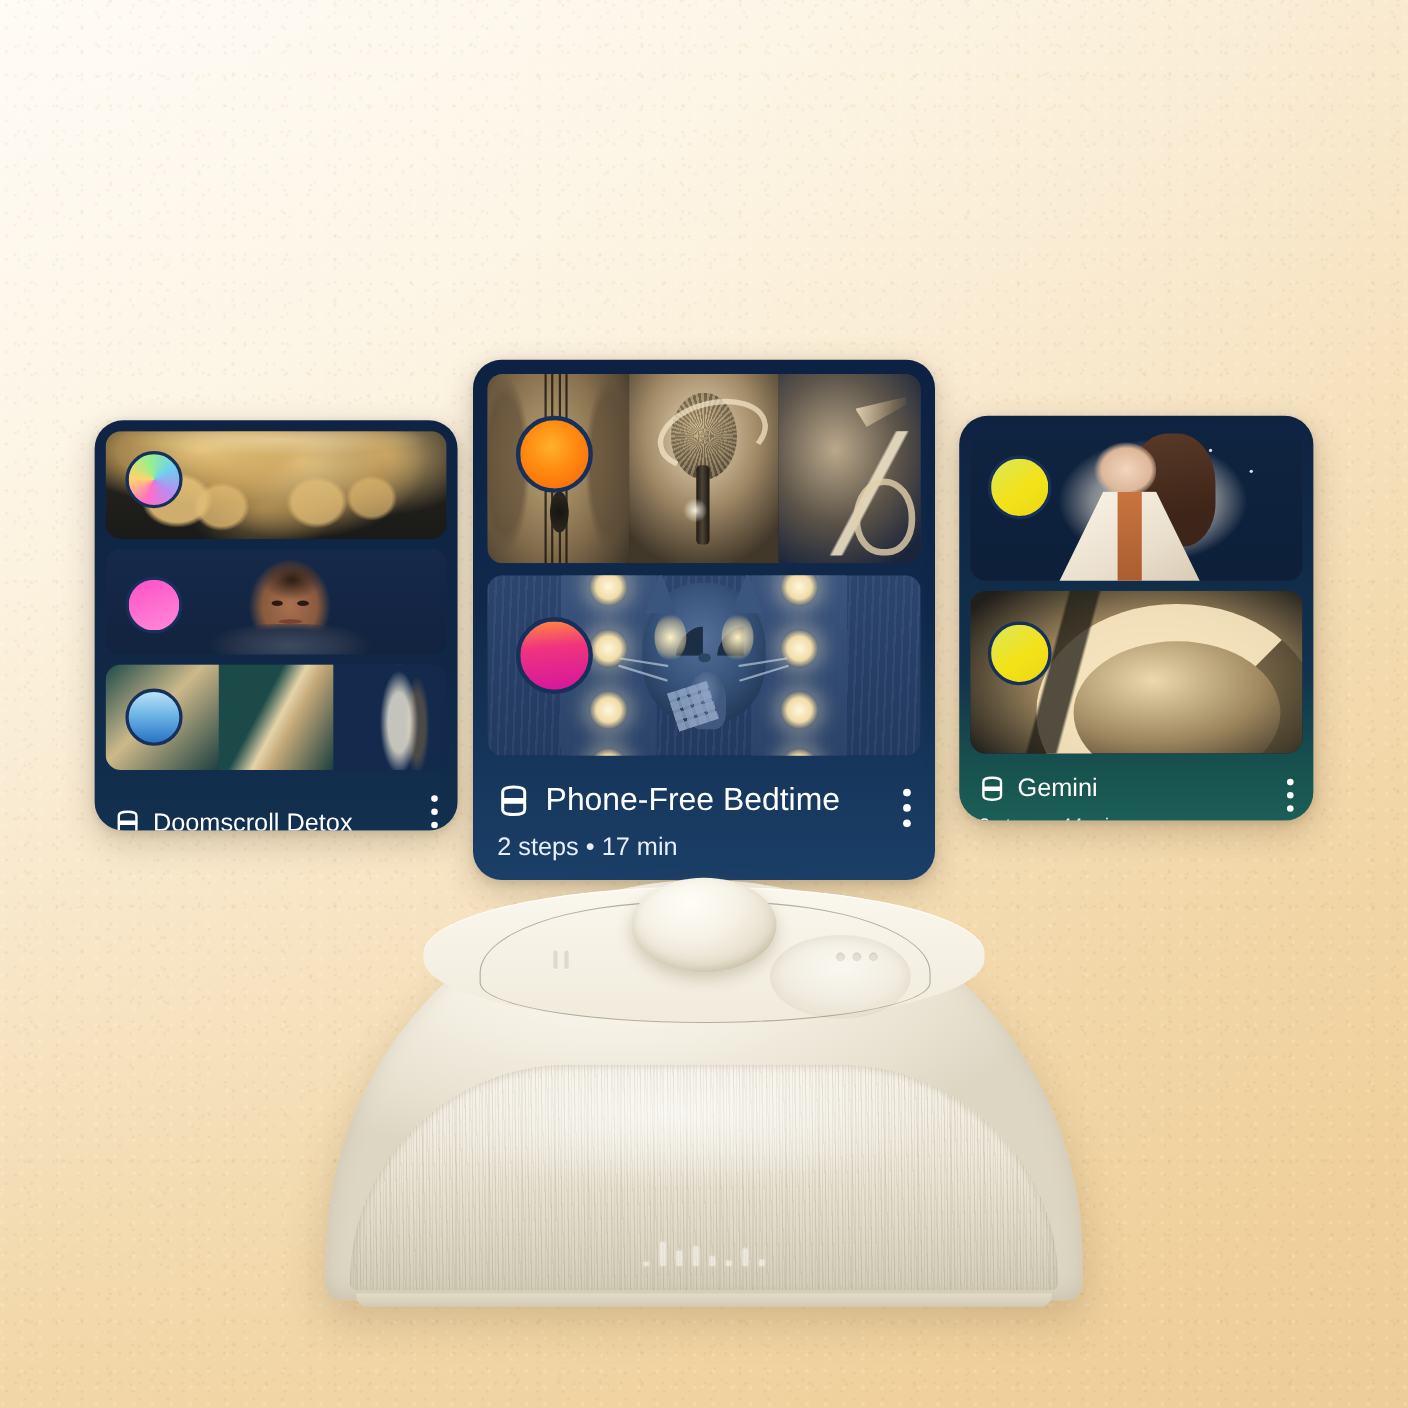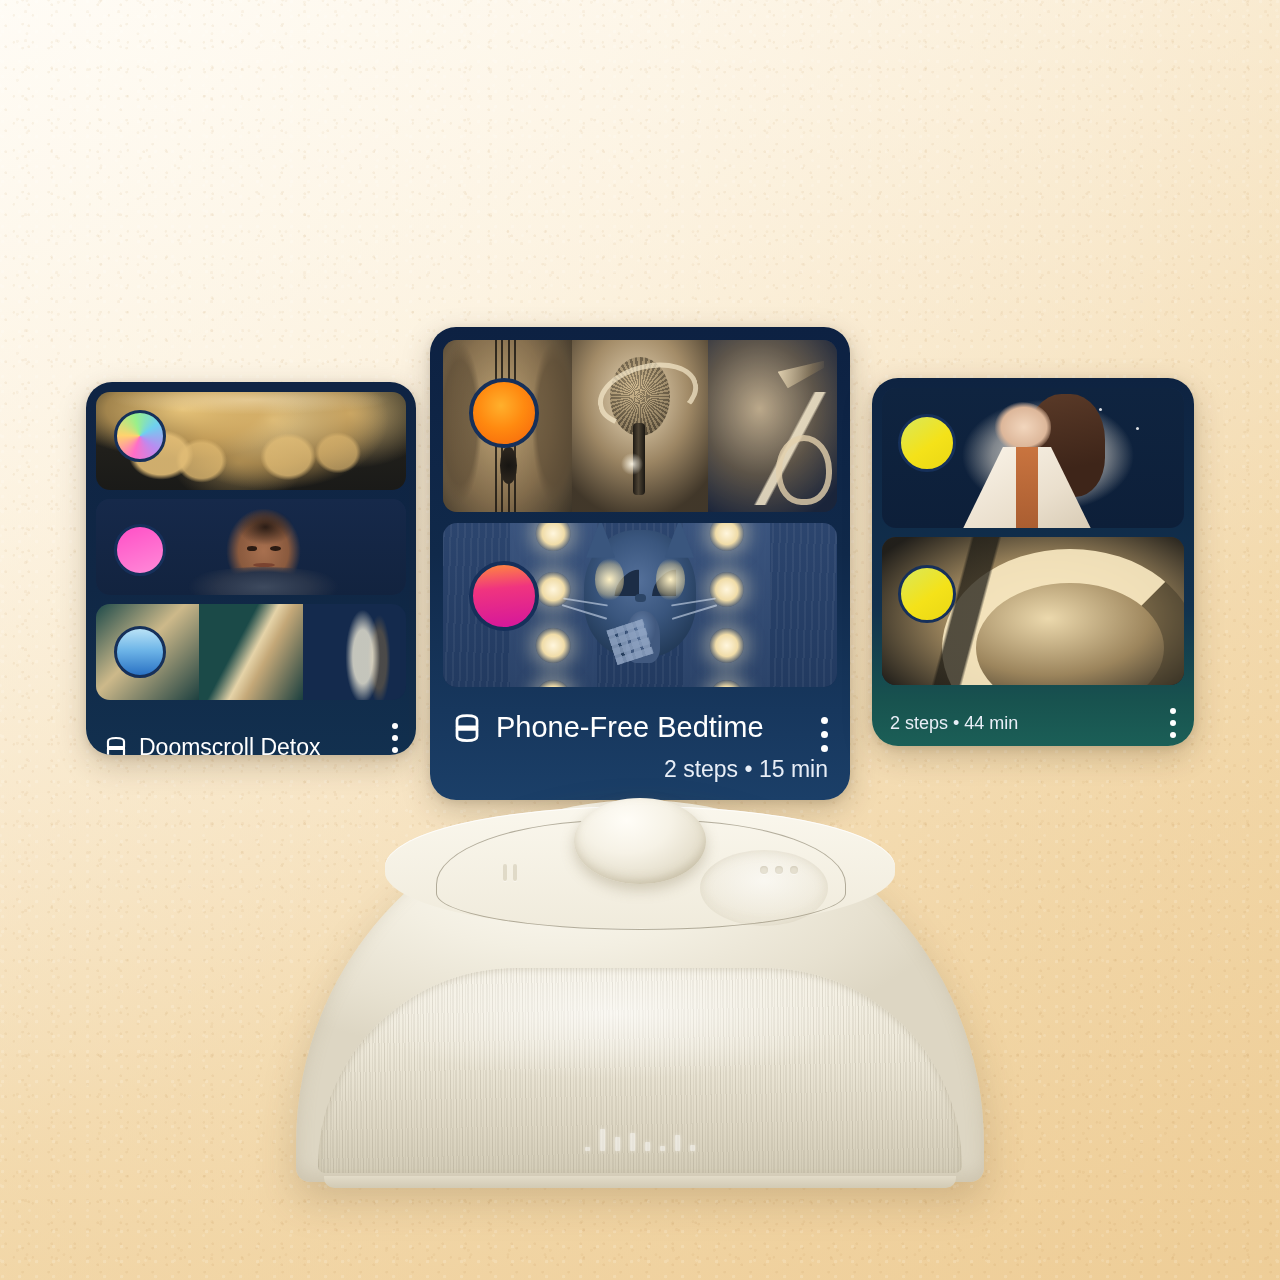--- a/index.html
+++ b/index.html
@@ -97,21 +97,21 @@
   #card-doomscroll .kebab i{width:6px;height:6px;}
 
   
   #card-phonefree{
     left:430px;top:327px;width:420px;height:473px;
     background:linear-gradient(180deg,#0d2142 0%,#10294a 48%,#1b3f68 100%);
   }
   #card-phonefree .tiles{padding:13px 13px 0 13px;gap:11px;}
   #card-phonefree .t1{height:172px;}
   #card-phonefree .t2{height:164px;}
-  #card-phonefree .meta{padding:24px 22px 0 22px;text-align:right;}
+  #card-phonefree .meta{padding:24px 22px 0 22px;}
   #card-phonefree .meta-title{font-size:29px;gap:14px;}
   #card-phonefree .meta-sub{font-size:23px;margin-top:12px;}
   #card-phonefree .kebab{right:22px;top:30px;gap:7px;}
   #card-phonefree .kebab i{width:7px;height:7px;}
 
   
   #card-gemini{
     left:872px;top:378px;width:322px;height:368px;
     background:linear-gradient(180deg,#0e2341 0%,#11314e 62%,#18534f 88%,#1b5f57 100%);
   }
@@ -531,21 +531,21 @@
 
       <div class="meta">
         <div class="meta-title">
           <svg class="home-icon" width="30" height="30" viewBox="0 0 24 24">
             <path d="M4 5.5 C4 3.3 6.4 2 12 2 C17.6 2 20 3.3 20 5.5 L20 11 L4 11 Z" fill="none" stroke="#ffffff" stroke-width="2.2" stroke-linejoin="round"></path>
             <path d="M4 13 L20 13 L20 18.5 C20 20.7 17.6 22 12 22 C6.4 22 4 20.7 4 18.5 Z" fill="none" stroke="#ffffff" stroke-width="2.2" stroke-linejoin="round"></path>
             <rect x="3" y="10.9" width="18" height="2.2" fill="#ffffff"></rect>
           </svg>
           <span>Phone-Free Bedtime</span>
         </div>
-        <div class="meta-sub">2 steps • 15 min</div>
+        <div class="meta-sub">2 steps • 17 min</div>
         <div class="kebab">
           <i></i>
             <i></i>
             <i></i>
         </div>
       </div>
     </div>
   </div>
 
   <div class="card" id="card-gemini">
@@ -569,20 +569,28 @@
           <div class="art art-dune">
             <div class="arc"></div>
             <div class="band"></div>
           </div>
           <div class="dot" style="left:16px;top:28px;width:52px;height:52px;
                       background:linear-gradient(145deg,#d9e85a 0%,#f4e219 55%,#ead714 100%);"></div>
         </div>
       </div>
 
       <div class="meta">
+        <div class="meta-title">
+          <svg class="home-icon" width="24" height="24" viewBox="0 0 24 24">
+            <path d="M4 5.5 C4 3.3 6.4 2 12 2 C17.6 2 20 3.3 20 5.5 L20 11 L4 11 Z" fill="none" stroke="#ffffff" stroke-width="2.2" stroke-linejoin="round"></path>
+            <path d="M4 13 L20 13 L20 18.5 C20 20.7 17.6 22 12 22 C6.4 22 4 20.7 4 18.5 Z" fill="none" stroke="#ffffff" stroke-width="2.2" stroke-linejoin="round"></path>
+            <rect x="3" y="10.9" width="18" height="2.2" fill="#ffffff"></rect>
+          </svg>
+          <span>Gemini</span>
+        </div>
         <div class="meta-sub">2 steps • 44 min</div>
         <div class="kebab">
           <i></i>
             <i></i>
             <i></i>
         </div>
       </div>
     </div>
   </div>
 

